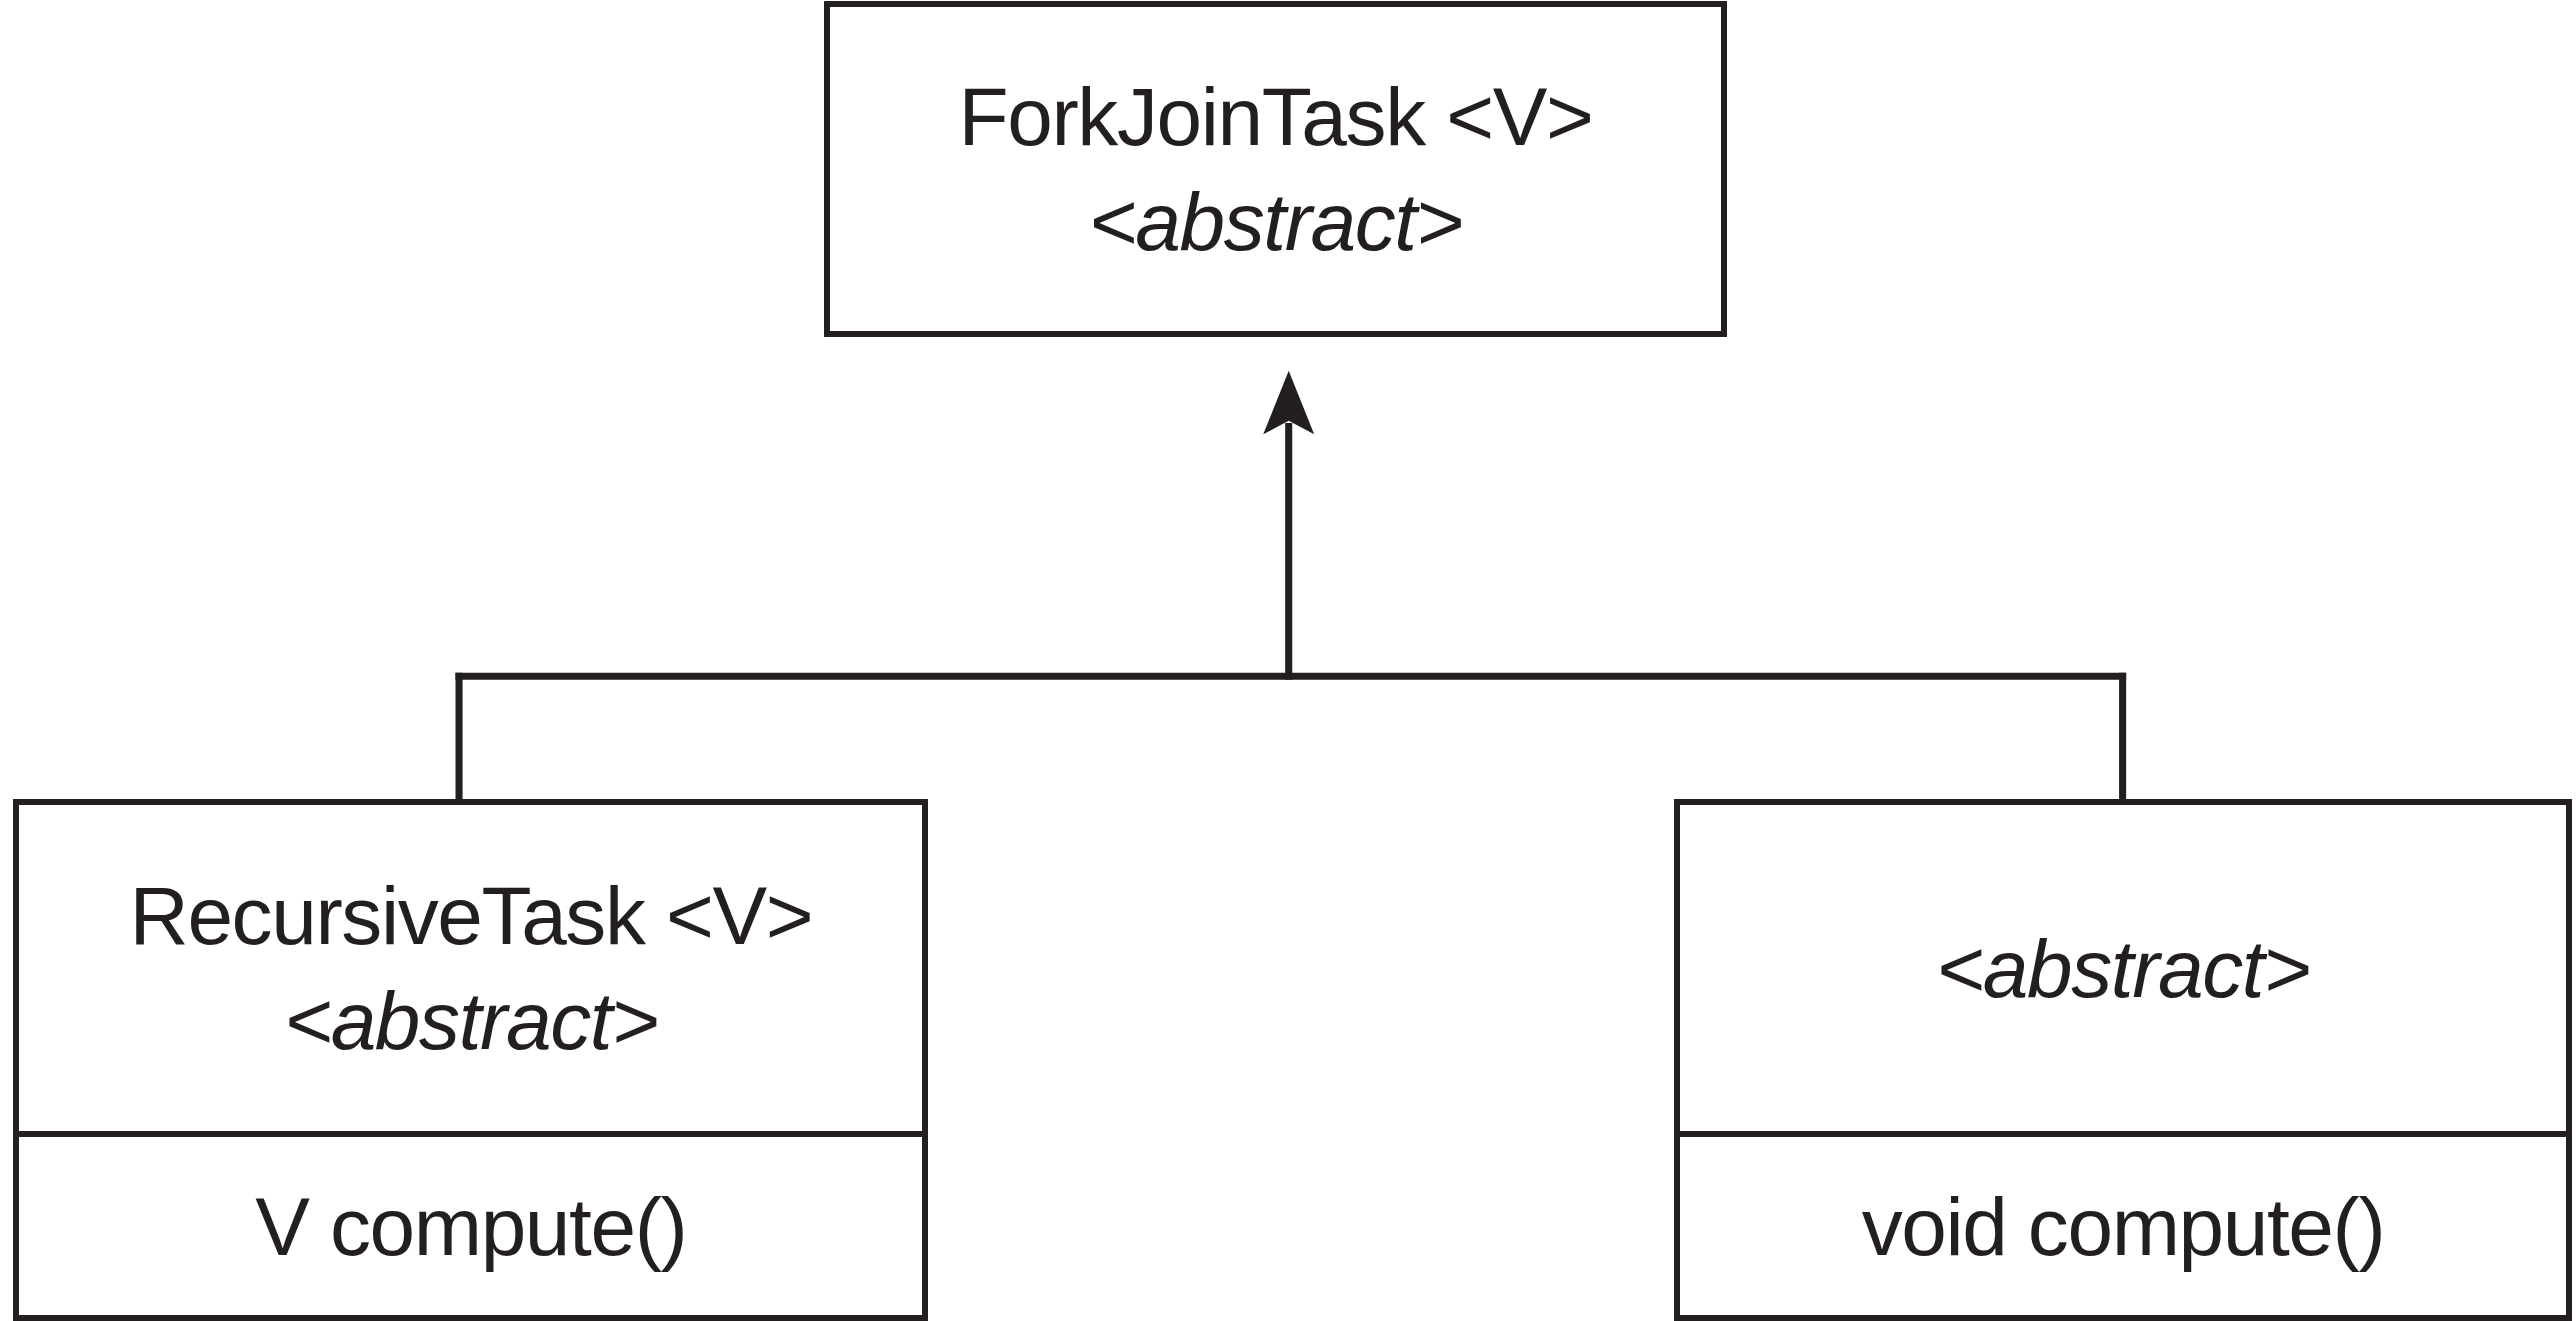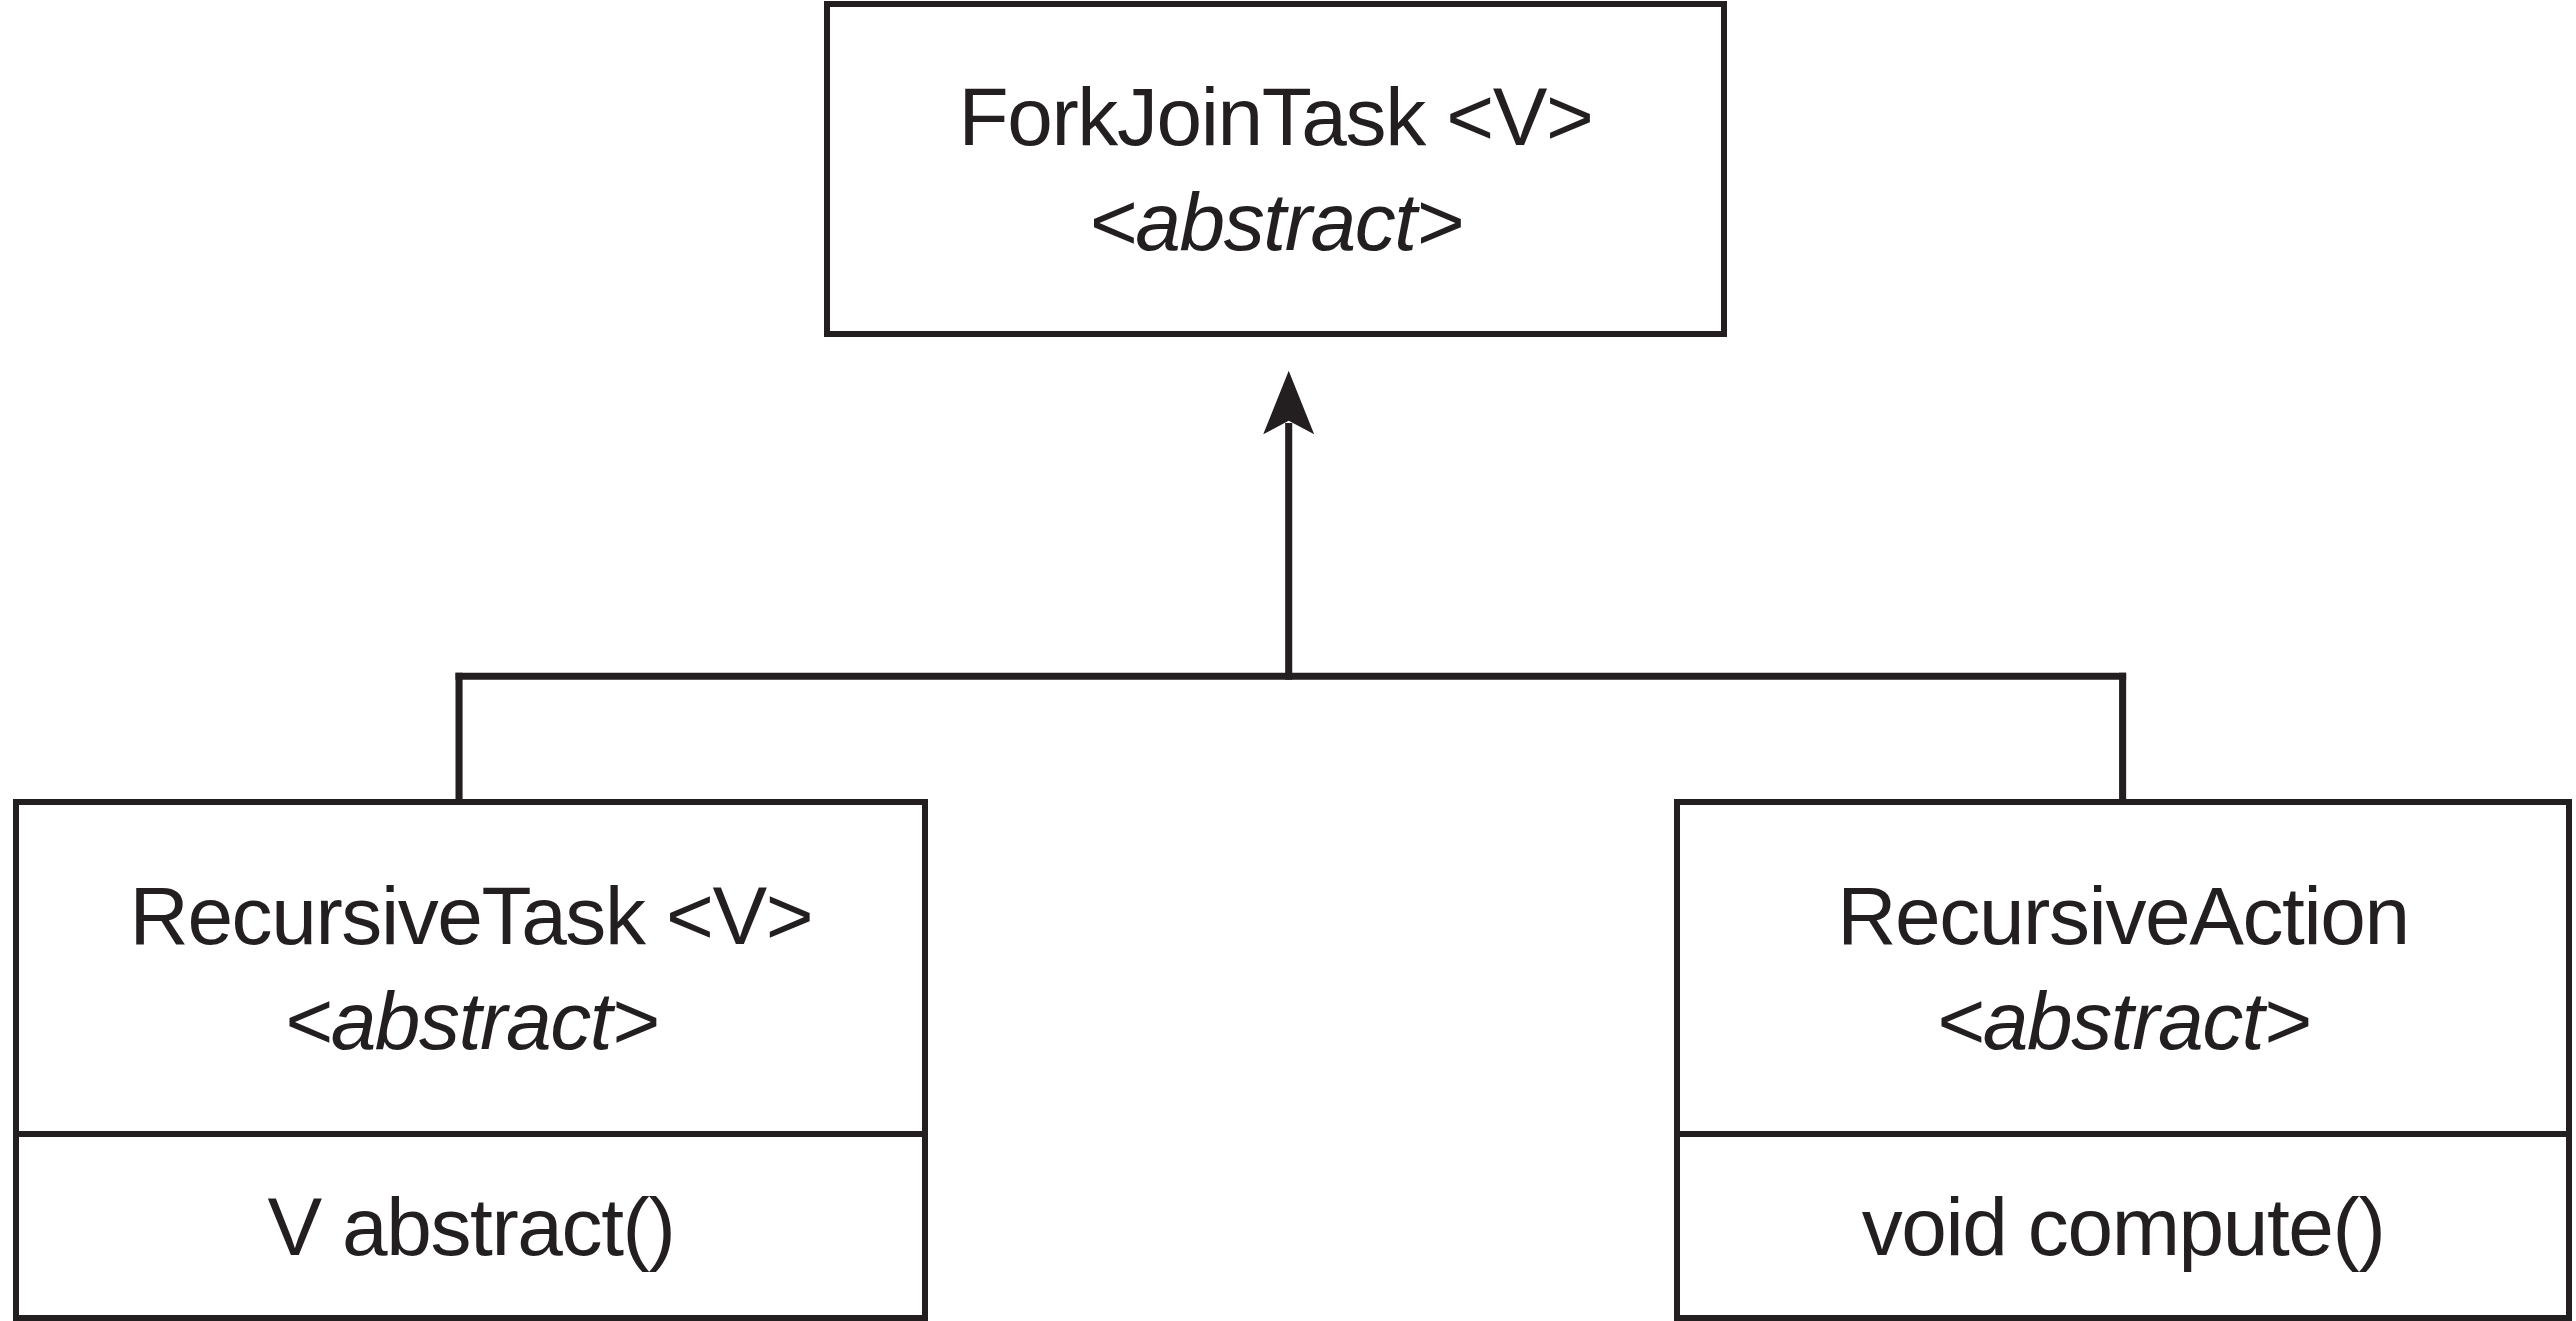--- a/index.html
+++ b/index.html
@@ -105,27 +105,26 @@
       <div class="stereotype">&lt;abstract&gt;</div>
     </div>
   </div>
 
   <div class="class-box left-child">
     <div class="name-compartment">
       <div class="class-name">RecursiveTask &lt;V&gt;</div>
       <div class="stereotype">&lt;abstract&gt;</div>
     </div>
     <div class="method-compartment">
-      <div class="method-label">V abstract()</div>
+      <div class="method-label">V compute()</div>
     </div>
   </div>
 
   <div class="class-box right-child">
     <div class="name-compartment">
-      <div class="class-name">RecursiveAction</div>
       <div class="stereotype">&lt;abstract&gt;</div>
     </div>
     <div class="method-compartment">
       <div class="method-label">void compute()</div>
     </div>
   </div>
 
 </div>
 
 

